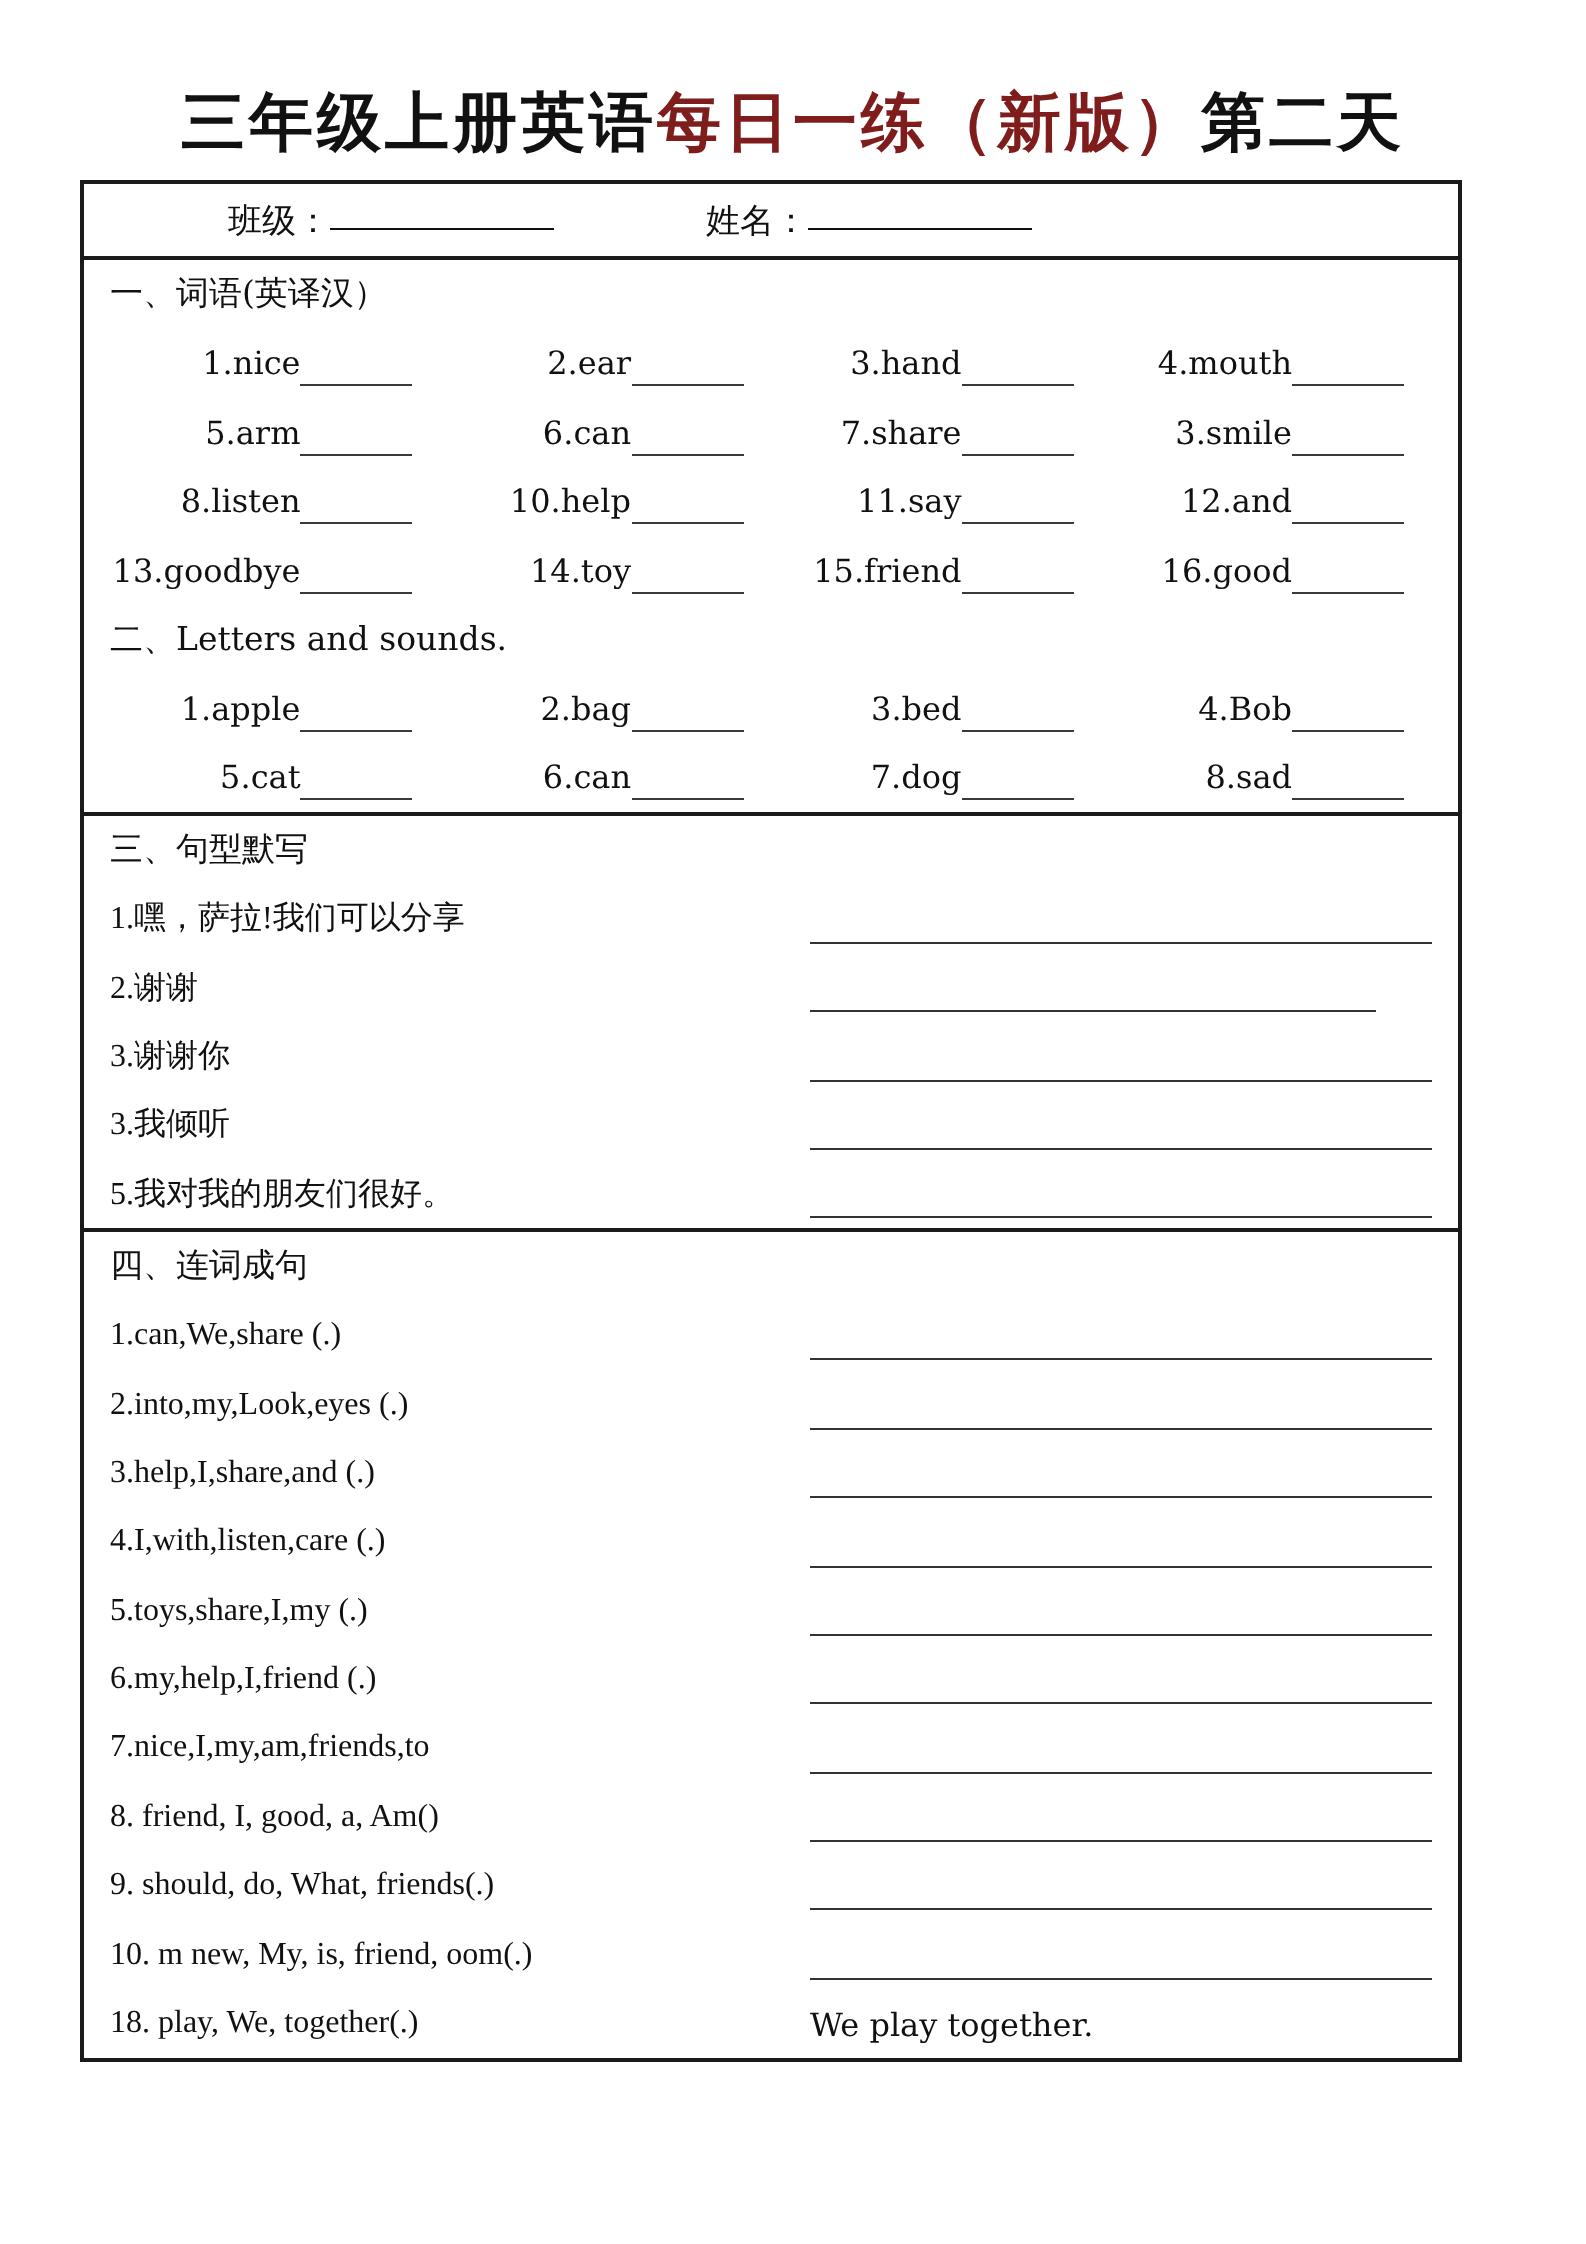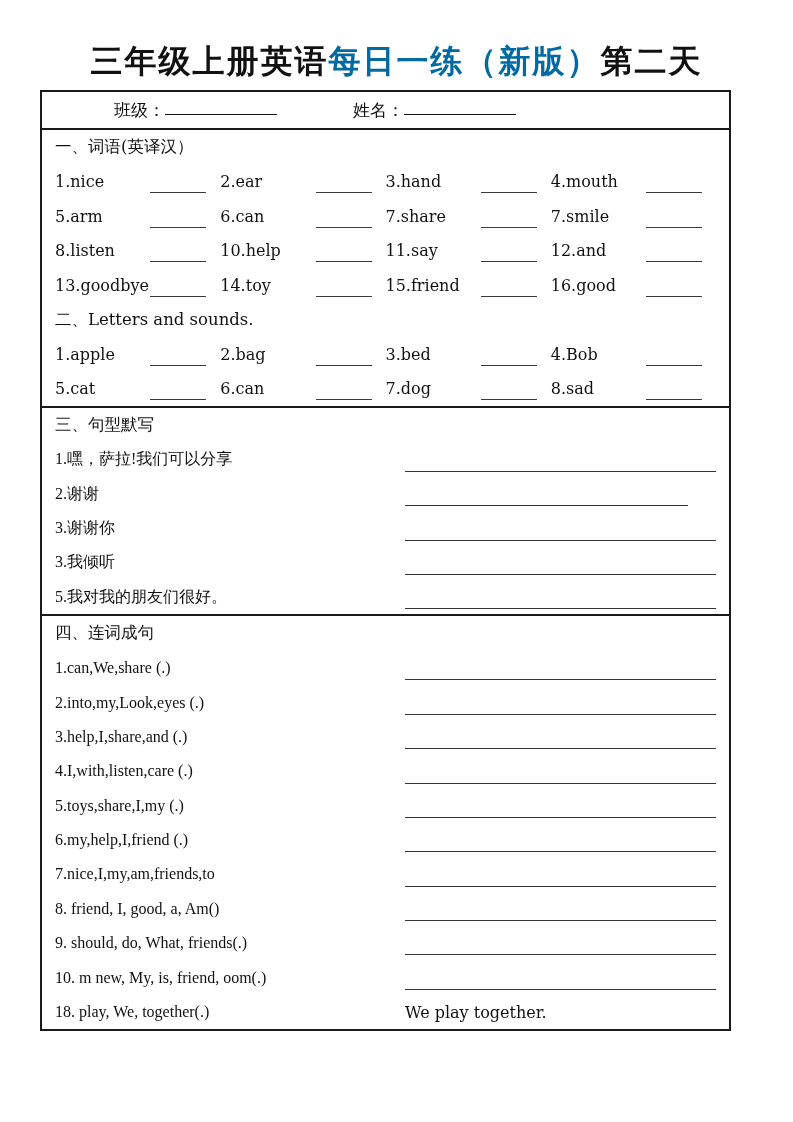--- a/index.html
+++ b/index.html
@@ -14,21 +14,21 @@
   }
   .page-title {
     position: absolute; top: 40px; left: 0; width: 100%;
     text-align: center;
     font-family: "DejaVu Sans", "Liberation Sans", sans-serif;
     font-weight: bold;
     font-size: 32px;
     letter-spacing: 2px;
     white-space: nowrap;
   }
-  .page-title .t-red { color: #0369a1; }
+  .page-title .t-red { color: #7f1d1d; }
   .page-title .t-day { }
 
   .sheet-box {
     position: absolute; left: 40px; top: 90px; width: 691px;
     border: 2px solid #1a1a1a;
     background: #fff;
   }
 
   
   .id-row {
@@ -50,21 +50,21 @@
   .sec-heading {
     height: 34.5px; line-height: 34.5px;
     font-size: 16.5px;
     white-space: nowrap;
   }
 
   
   .wgrid { display: grid; grid-template-columns: 1fr 1fr 1fr 1fr; }
   .wcell {
     height: 34.5px;
-    display: flex; align-items: center; justify-content: space-between;
+    display: flex; align-items: center; justify-content: flex-end;
     font-size: 16px;
     padding-right: 14px;
     white-space: nowrap;
   }
   .wcell .u {
     width: 56px;
     border-bottom: 1.5px solid #3a3a3a;
     align-self: flex-end; margin-bottom: 6px;
     flex: none;
   }
@@ -132,21 +132,21 @@
         </div>
       <div class="wcell">
           <span>6.can</span>
           <span class="u"></span>
         </div>
       <div class="wcell">
           <span>7.share</span>
           <span class="u"></span>
         </div>
       <div class="wcell">
-          <span>7.smile</span>
+          <span>3.smile</span>
           <span class="u"></span>
         </div>
       <div class="wcell">
           <span>8.listen</span>
           <span class="u"></span>
         </div>
       <div class="wcell">
           <span>10.help</span>
           <span class="u"></span>
         </div>

